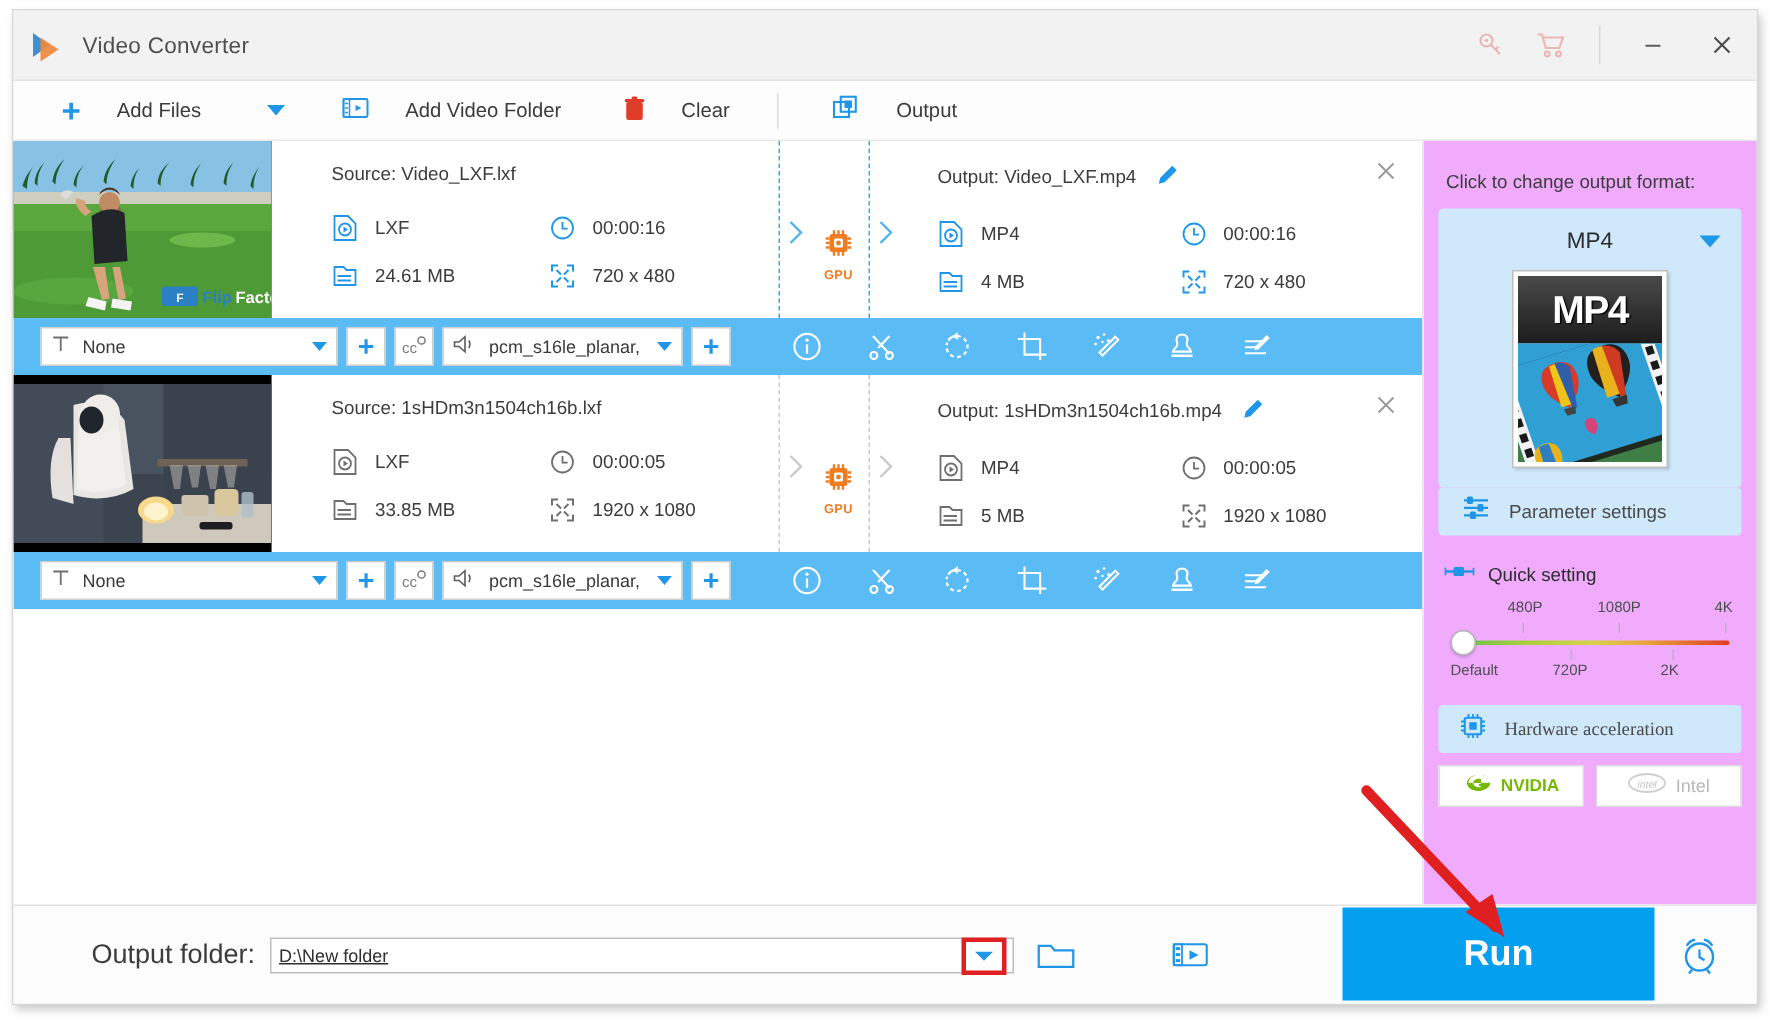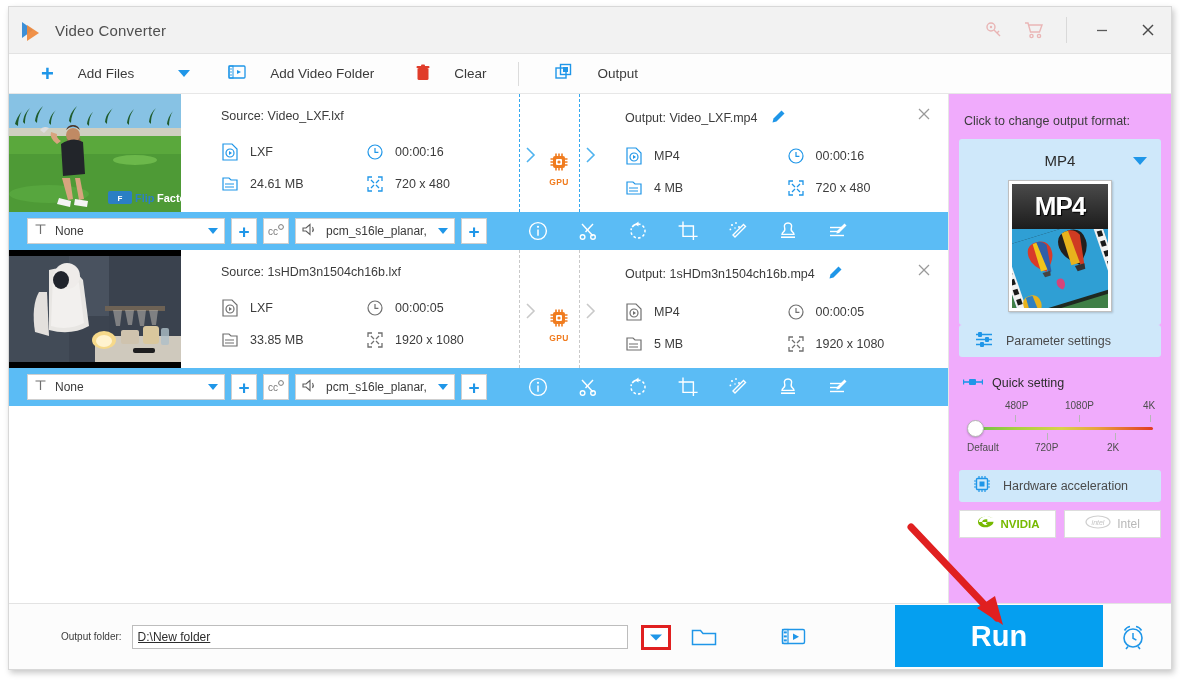--- a/index.html
+++ b/index.html
@@ -219,39 +219,39 @@
   .sl-knob {
     position: absolute; left: 0px; top: 20px; width: 17px; height: 17px;
     background: #fff; border: 1px solid #b4b4b4; border-radius: 50%;
     box-shadow: 0 1px 2px rgba(0,0,0,.2);
   }
   .sl-tick { position: absolute; width: 1px; height: 7px; background: #b6b6b6; }
   .sl-lab { position: absolute; font-size: 10px; color: #4d4d4d; white-space: nowrap; }
 
   .hw-btn {
     margin-top: 10px; height: 32px; background: #cfe8fa; border-radius: 3px;
-    display: flex; align-items: center; padding-left: 14px;
+    display: flex; align-items: center; padding-left: 14px; font-family: Liberation Serif, serif;
   }
   .hw-btn .lbl { margin-left: 12px; font-size: 12.5px; color: #4a4a4a; }
   .vendor-row { display: flex; margin-top: 8px; gap: 8px; }
   .vendor {
     flex: 1; height: 28px; border: 1px solid #ddd; background: #fff;
     display: flex; align-items: center; justify-content: center; gap: 6px;
   }
   .vendor .vtxt { font-size: 11.5px; font-weight: 700; }
   .v-nv .vtxt { color: #76b900; }
   .v-in .vtxt { color: #b8b8b8; font-weight: 400; font-size: 12px; }
 
   
   .footer {
     height: 66px; flex: none; background: #fcfcfc;
     border-top: 1px solid #e3e3e3; display: flex; align-items: center;
     position: relative;
   }
-  .of-label { margin-left: 52px; font-size: 10px; color: #3c3c3c; }
+  .of-label { margin-left: 52px; font-size: 18px; color: #3c3c3c; }
   .of-input {
     margin-left: 10px; width: 496px; height: 24px;
     border: 1px solid #bdbdbd; background: #fff;
     font-size: 12px; color: #2d2d2d; padding: 0 26px 0 5px;
     font-family: "Liberation Sans", sans-serif;
     text-decoration: underline;
   }
   .of-dd {
     position: absolute; left: 632px; top: 21px;
     width: 30px; height: 25px; border: 3px solid #e02020;
@@ -259,21 +259,21 @@
     background: #fff;
   }
   .foot-ico {
     width: 54px; height: 40px; display: flex;
     align-items: center; justify-content: center;
   }
   .run-btn {
     position: absolute; left: 886px; top: 1px;
     width: 208px; height: 62px; background: #059ff0;
     display: flex; align-items: center; justify-content: center;
-    color: #fff; font-size: 29px; font-weight: 700;
+    color: #fff; font-size: 24px; font-weight: 700;
   }
   .alarm { position: absolute; left: 1110px; top: 19px; }
 
   .arrow-anno { position: absolute; left: 905px; top: 522px; z-index: 40; }
 </style>
 </head>
 <body>
 
 <div class="app">
 

